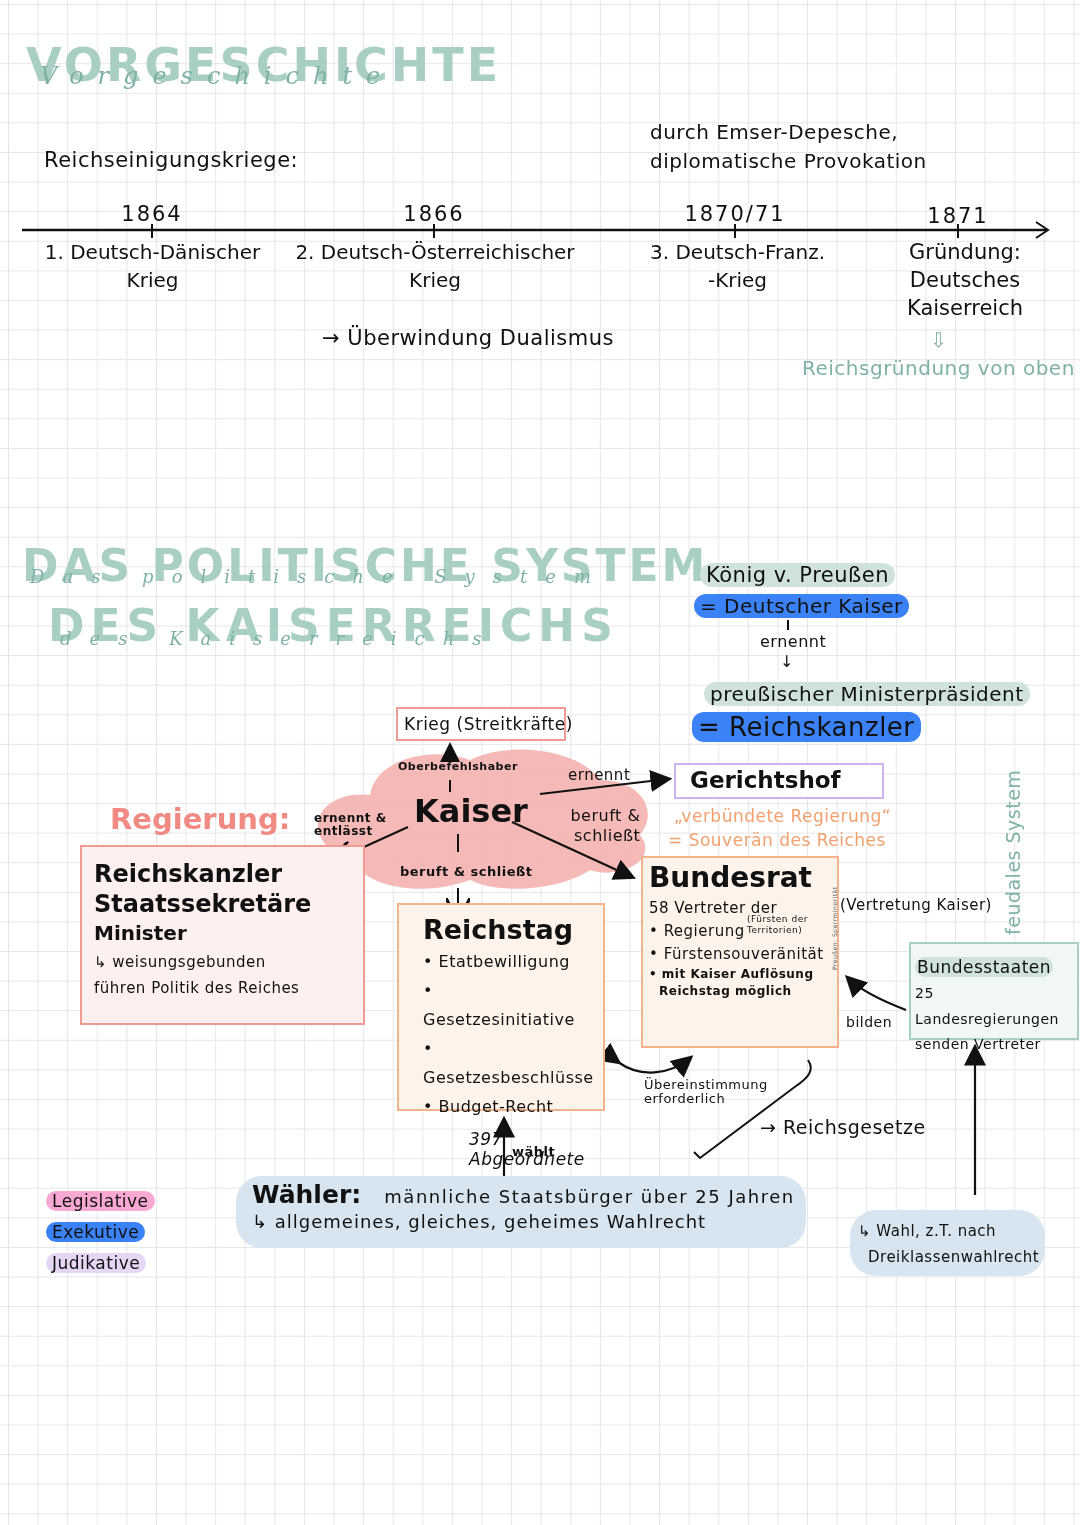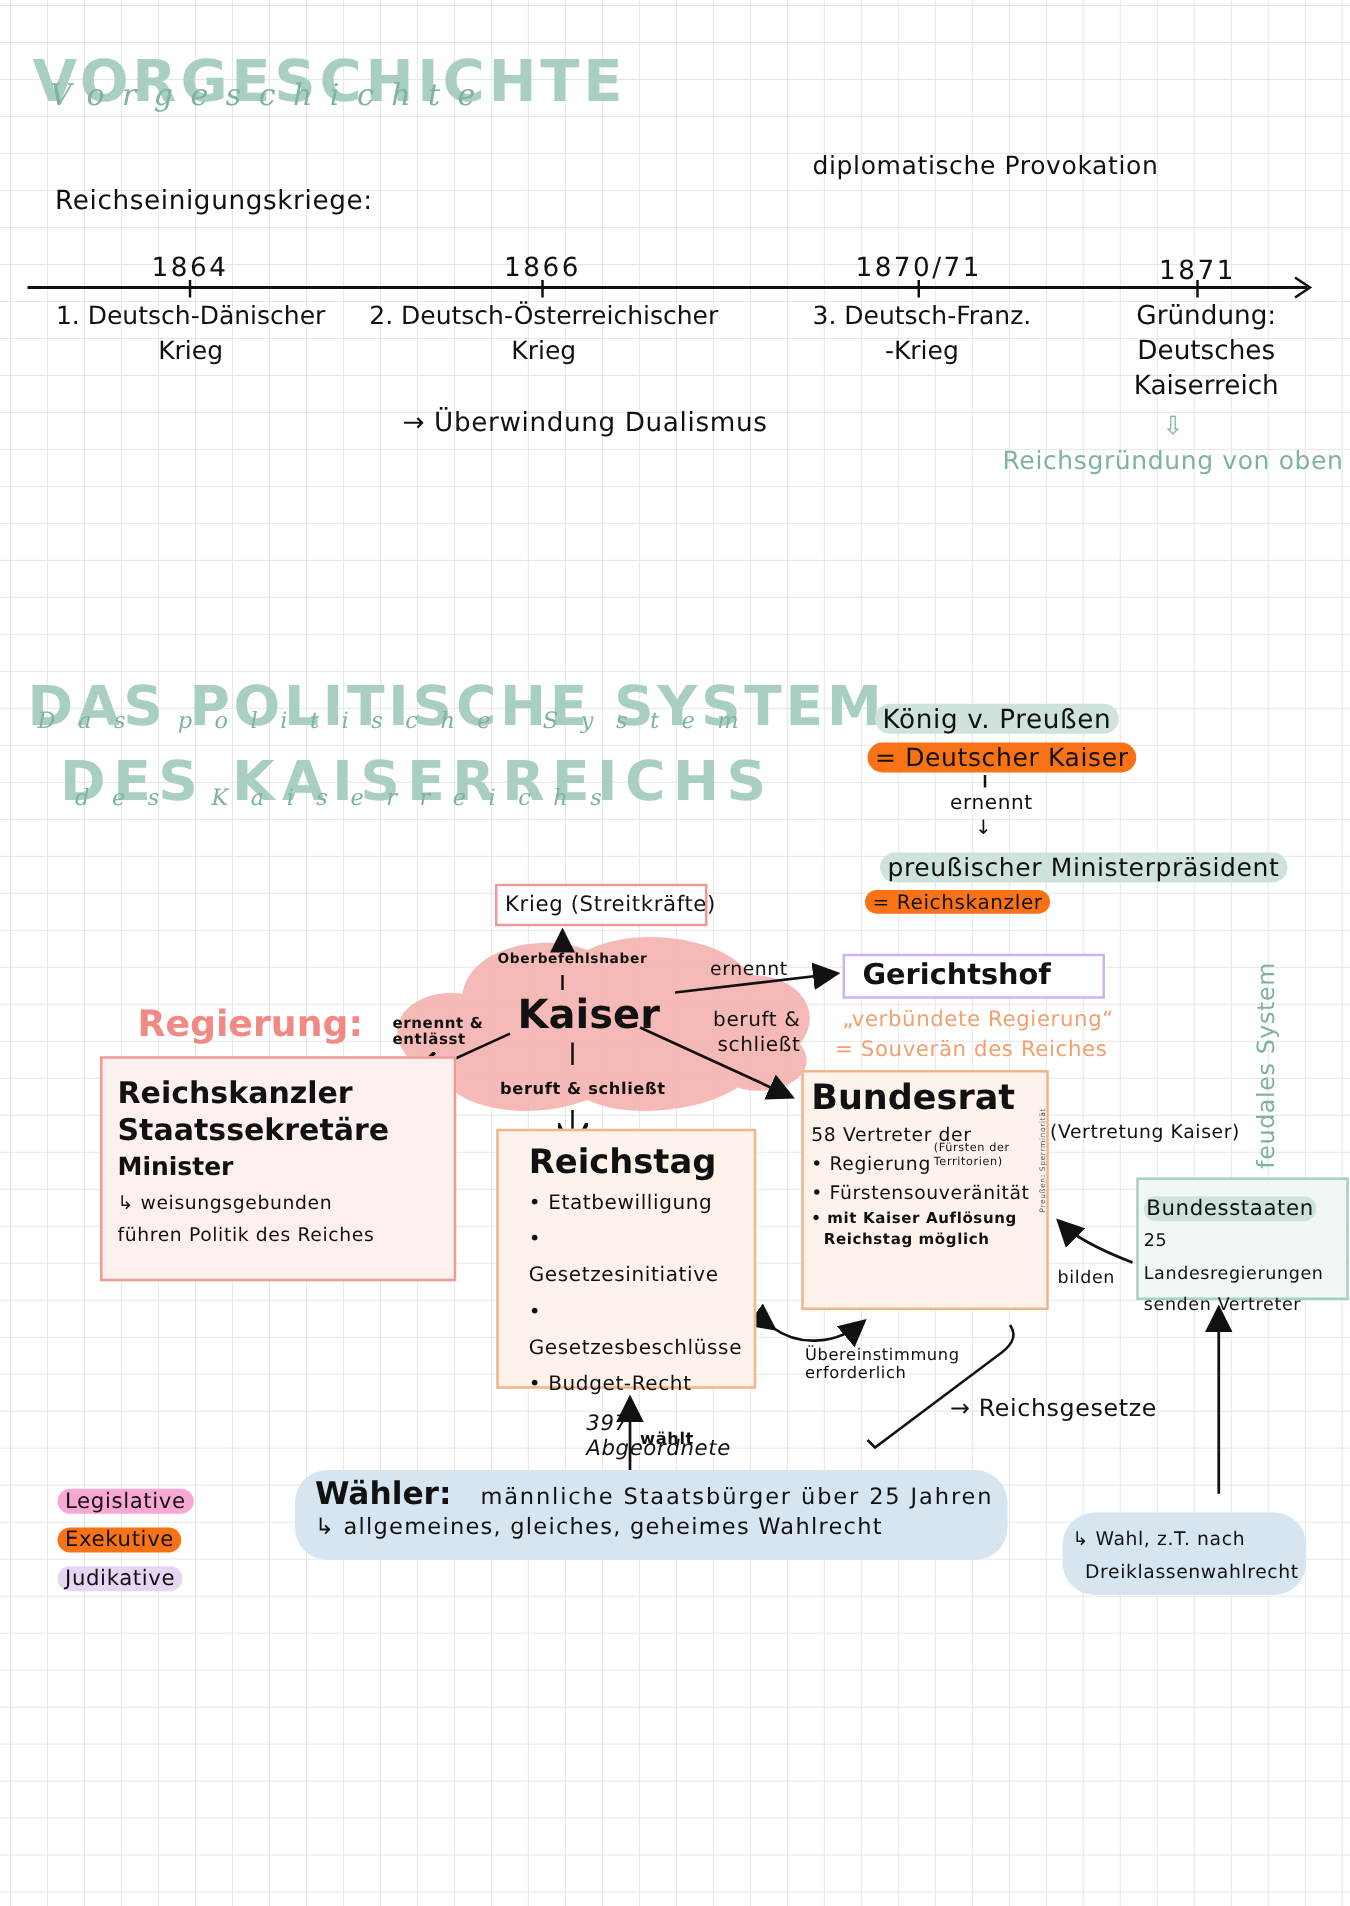--- a/index.html
+++ b/index.html
@@ -19,40 +19,41 @@
   .title-big {
     font-family: "DejaVu Sans", sans-serif; font-weight: bold;
     color: #a9cfc4; letter-spacing: 3px; text-transform: uppercase;
   }
   .title-script {
     font-family: "DejaVu Serif", serif; font-style: italic; color: #7fb2a4;
     letter-spacing: 14px;
   }
   .bold-hand { font-family: "DejaVu Sans", sans-serif; font-weight: bold; }
   .hl-green { background: #cfe3dc; border-radius: 12px; padding: 0 6px; }
-  .hl-pink  { background: #f97316; border-radius: 12px; padding: 0 6px; }
+  .hl-pink  { background: #3b82f6; border-radius: 12px; padding: 0 6px; }
   .hl-orange{ background: #f9a8d4; border-radius: 12px; padding: 0 6px; }
   .hl-purple{ background: #e5d6f3; border-radius: 12px; padding: 0 6px; text-align: right; }
   .hl-blue  { background: #d6e5ef; border-radius: 26px; }
   .box { position: absolute; box-sizing: border-box; }
   svg { position: absolute; left: 0; top: 0; overflow: visible; }
   .tl-label { text-align: center; font-size: 20px; line-height: 28px; }
   .year { font-size: 21px; letter-spacing: 2px; text-align: center; }
   ul.bul { margin: 0; padding: 0; list-style: none; }
   ul.bul li::before { content: "• "; }
 </style>
 </head>
 <body>
 
 <div class="abs title-big" style="left:26px; top:38px; font-size:46px;">VORGESCHICHTE</div>
 <div class="abs title-script" style="left:40px; top:62px; font-size:24px;">Vorgeschichte</div>
 
 <div class="abs hand" style="left:44px; top:148px; font-size:21px;">Reichseinigungskriege:</div>
 
 <div class="abs hand" style="left:650px; top:118px; font-size:20px; line-height:29px;">
+  <div>durch Emser-Depesche,</div>
   <div>diplomatische Provokation</div>
 </div>
 
 <svg width="1080" height="300">
   <line x1="22" y1="230" x2="1046" y2="230" stroke="#111" stroke-width="2.5"></line>
   <polyline points="1036,222 1048,230 1036,238" fill="none" stroke="#111" stroke-width="2"></polyline>
   <line x1="152" y1="224" x2="152" y2="238" stroke="#111" stroke-width="2"></line>
   <line x1="434" y1="224" x2="434" y2="238" stroke="#111" stroke-width="2"></line>
   <line x1="735" y1="224" x2="735" y2="238" stroke="#111" stroke-width="2"></line>
   <line x1="958" y1="224" x2="958" y2="238" stroke="#111" stroke-width="2"></line>
@@ -96,21 +97,21 @@
 </div>
 <div class="abs hand" style="left:694px; top:594px; font-size:20px;">
   <span class="hl-pink">= Deutscher Kaiser</span>
 </div>
 <div class="abs" style="left:787px; top:620px; width:2px; height:10px; background:#111;"></div>
 <div class="abs hand" style="left:760px; top:632px; font-size:16px;">ernennt</div>
 <div class="abs" style="left:780px; top:652px; font-size:16px;">↓</div>
 <div class="abs hand" style="left:704px; top:682px; font-size:20px;">
   <span class="hl-green">preußischer Ministerpräsident</span>
 </div>
-<div class="abs hand" style="left:692px; top:712px; font-size:16px;">
+<div class="abs hand" style="left:692px; top:712px; font-size:26px;">
   <span class="hl-pink">= Reichskanzler</span>
 </div>
 
 <svg width="1080" height="1525">
   <path d="M330,850 C300,820 330,790 370,795 C375,760 430,745 470,760 C510,740 580,750 600,780 C640,780 660,810 640,835 C660,860 620,880 590,870 C560,890 500,895 470,880 C430,895 380,890 360,870 C330,875 315,865 330,850 Z" fill="#f4b3b0" opacity="0.9"></path>
 </svg>
 
 <div class="box" style="left:396px; top:707px; width:170px; height:34px; border:2px solid #f09a96; background:#fff;">
   <div class="hand" style="font-size:17px; padding:5px 6px; white-space:nowrap;">Krieg (Streitkräfte)</div>
 </div>

